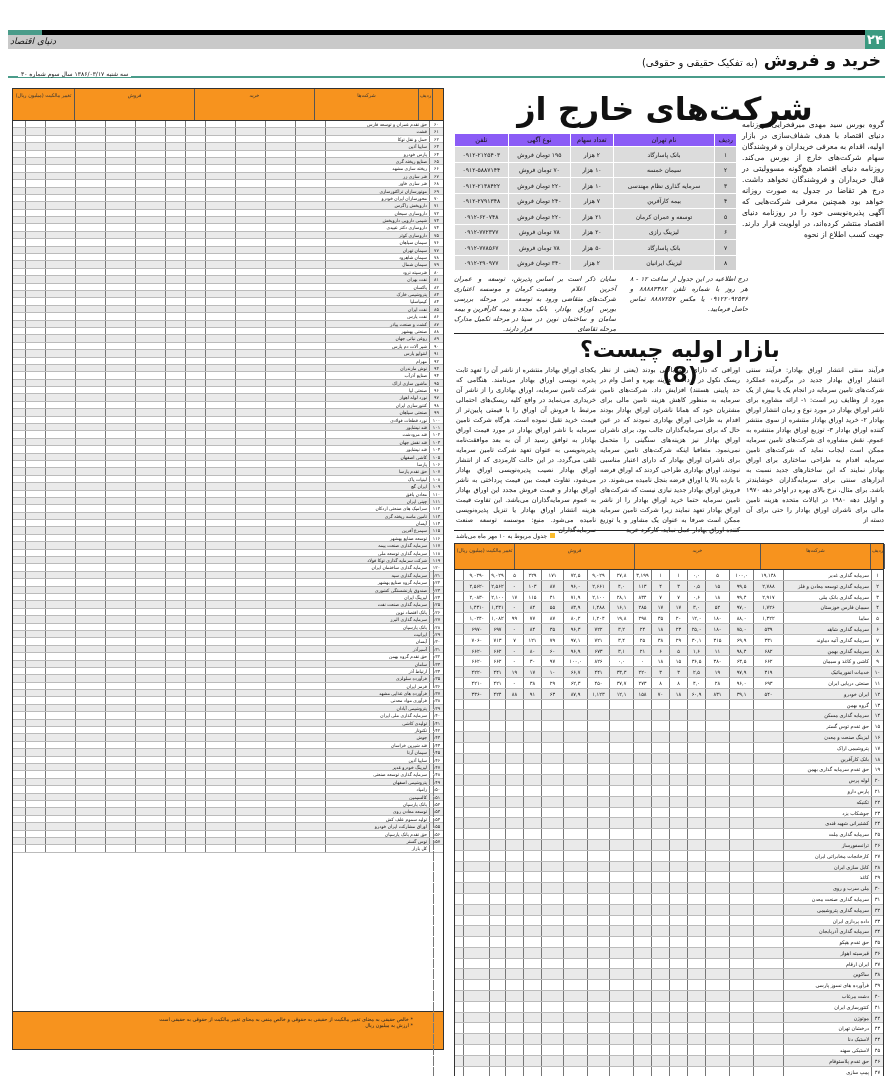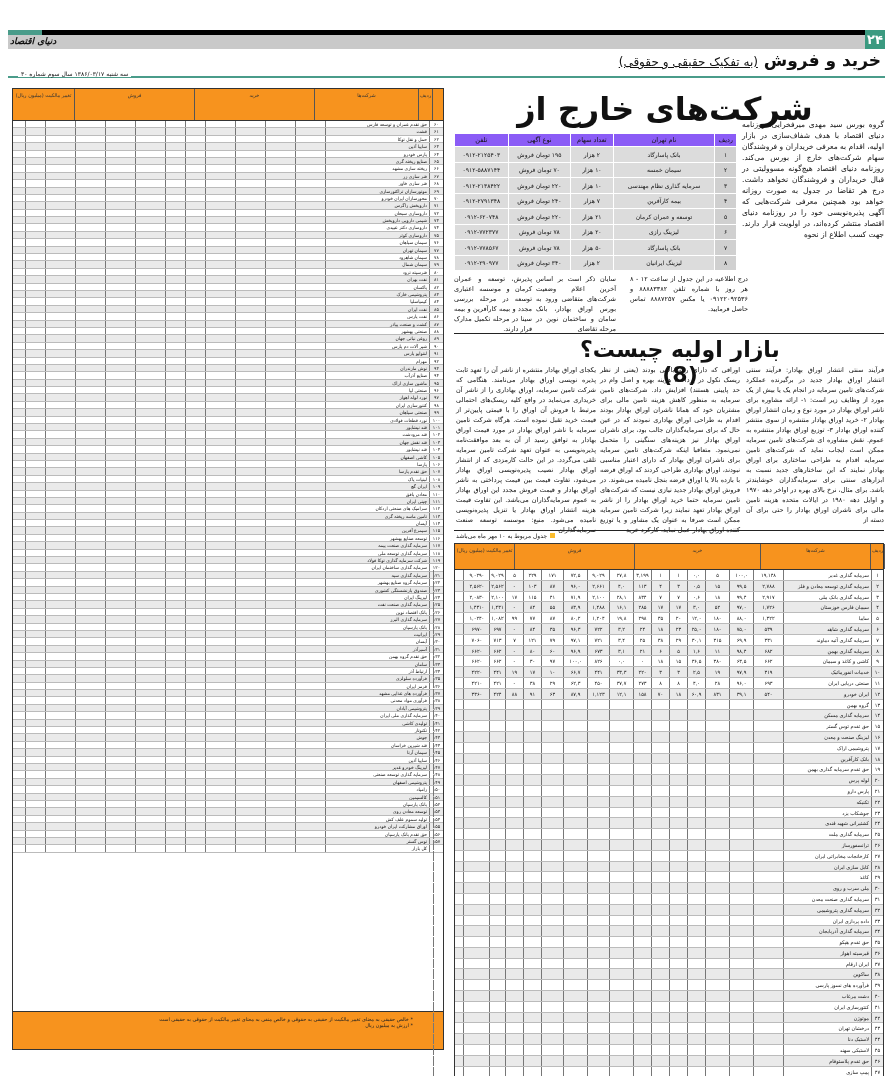--- a/index.html
+++ b/index.html
@@ -2,23 +2,23 @@
 <html><head>
 <meta charset="utf-8">
 <style>
   * { box-sizing: border-box; margin: 0; padding: 0; }
   body { width: 893px; height: 1076px; background: #fff; font-family: "DejaVu Sans", sans-serif; overflow: hidden; position: relative; color: #111; }
   .topbar { position: absolute; top: 30px; left: 8px; right: 8px; height: 18px; }
   .topbar .green { position: absolute; left: 0; top: 0; width: 34px; height: 5px; background: #4a9c8a; }
   .topbar .black { position: absolute; left: 34px; right: 20px; top: 0; height: 5px; background: #000; }
   .topbar .gray { position: absolute; left: 0; right: 20px; top: 5px; height: 14px; background: #c9c9c9; }
   .pagenum { position: absolute; right: 8px; top: 30px; width: 20px; height: 19px; background: #3a9a80; color: #fff; font-weight: bold; font-size: 13px; text-align: center; line-height: 19px; }
-  .masthead-small { position: absolute; left: 10px; top: 36px; font-size: 9px; font-style: italic; font-weight: bold; text-align: right; }
+  .masthead-small { position: absolute; left: 10px; top: 36px; font-size: 9px; font-style: italic; font-weight: normal; text-align: right; }
   .section-title { position: absolute; right: 12px; top: 50px; direction: rtl; font-size: 17px; font-weight: bold; }
-  .section-title .sub { font-size: 12px; font-weight: normal; text-decoration: underline; }
+  .section-title .sub { font-size: 10px; font-weight: normal; }
   .issue-line { position: absolute; left: 8px; top: 75px; right: 8px; height: 3px; }
   .issue-line .rule { position: absolute; left: 0; right: 0; top: 1px; height: 2px; background: #4a9c8a; }
   .issue-text { position: absolute; left: 18px; top: 70px; font-size: 6px; background: #fff; padding: 0 3px; direction: rtl; }
 
   
   .left-table { position: absolute; left: 12px; top: 88px; width: 432px; height: 962px; border: 1px solid #333; overflow: hidden; }
   .lt-head { background: #f7931e; height: 32px; border-bottom: 1px solid #333; display: grid; grid-template-columns: 62px 120px 120px 104px 14px; direction: ltr; font-size: 5px; color: #333; }
   .lt-head > div { border-right: 1px solid #555; display:flex; align-items:flex-start; justify-content:center; padding-top:3px; }
   .lt-rows { direction: rtl; }
   .row { display: grid; height: 7.4px; border-bottom: 1px solid #bbb; font-size: 4.5px; line-height: 7px; }
@@ -28,21 +28,21 @@
   .row.alt { background: #eaeaea; }
   .lt-footer { position: absolute; left: 0; right: 0; bottom: 0; height: 38px; background: #f7931e; border-top: 1px solid #333; direction: rtl; padding: 4px 30px; font-size: 5px; color: #222; }
 
   
   .main-title { position: absolute; left: 500px; top: 90px; width: 330px; text-align: center; font-size: 32px; font-weight: bold; direction: rtl; }
   .companies-table { position: absolute; left: 454px; top: 133px; width: 283px; border: 1px solid #444; border-collapse: collapse; direction: rtl; font-size: 6px; }
   .companies-table th { background: #8b5cf6; height: 13px; font-weight: normal; border: 1px solid #fff; font-size: 6.5px; }
   .companies-table td { height: 15.5px; background: #dcdcdc; border: 1px solid #fff; text-align: center; }
   .companies-table td.n { background: #d0d0d0; }
   .intro-col { position: absolute; left: 742px; top: 119px; width: 142px; font-size: 7.5px; line-height: 11px; direction: rtl; text-align: justify; }
-  .col-block { position: absolute; top: 274px; font-size: 6.5px; line-height: 10px; direction: rtl; text-align: justify; }
+  .col-block { position: absolute; top: 274px; font-size: 6.5px; line-height: 10px; direction: rtl; text-align: justify; font-style: italic; }
   .hr { position: absolute; height: 1px; background: #222; }
   .sub-title { position: absolute; left: 560px; top: 337px; width: 240px; text-align: center; font-size: 22px; font-weight: bold; direction: rtl; }
   .article-col { position: absolute; top: 365px; font-size: 6.5px; line-height: 10px; direction: rtl; text-align: justify; }
   .note { position: absolute; left: 456px; top: 532px; font-size: 6px; direction: rtl; }
   .note .sq { display: inline-block; width: 5px; height: 5px; background: #fbbd2f; margin-left: 3px; }
 
   
   .right-table { position: absolute; left: 454px; top: 543px; width: 430px; border: 1px solid #333; }
   .rt-head { background: #f7931e; height: 26px; border-bottom: 1px solid #333; }
   .rt-rows .row { grid-template-columns: 12px 88px 30px 24px 24px 18px 18px 18px 18px 24px 22px 24px 22px 18px 18px 16px 26px 30px; height: 10.8px; line-height: 10px; font-size: 5px; }

